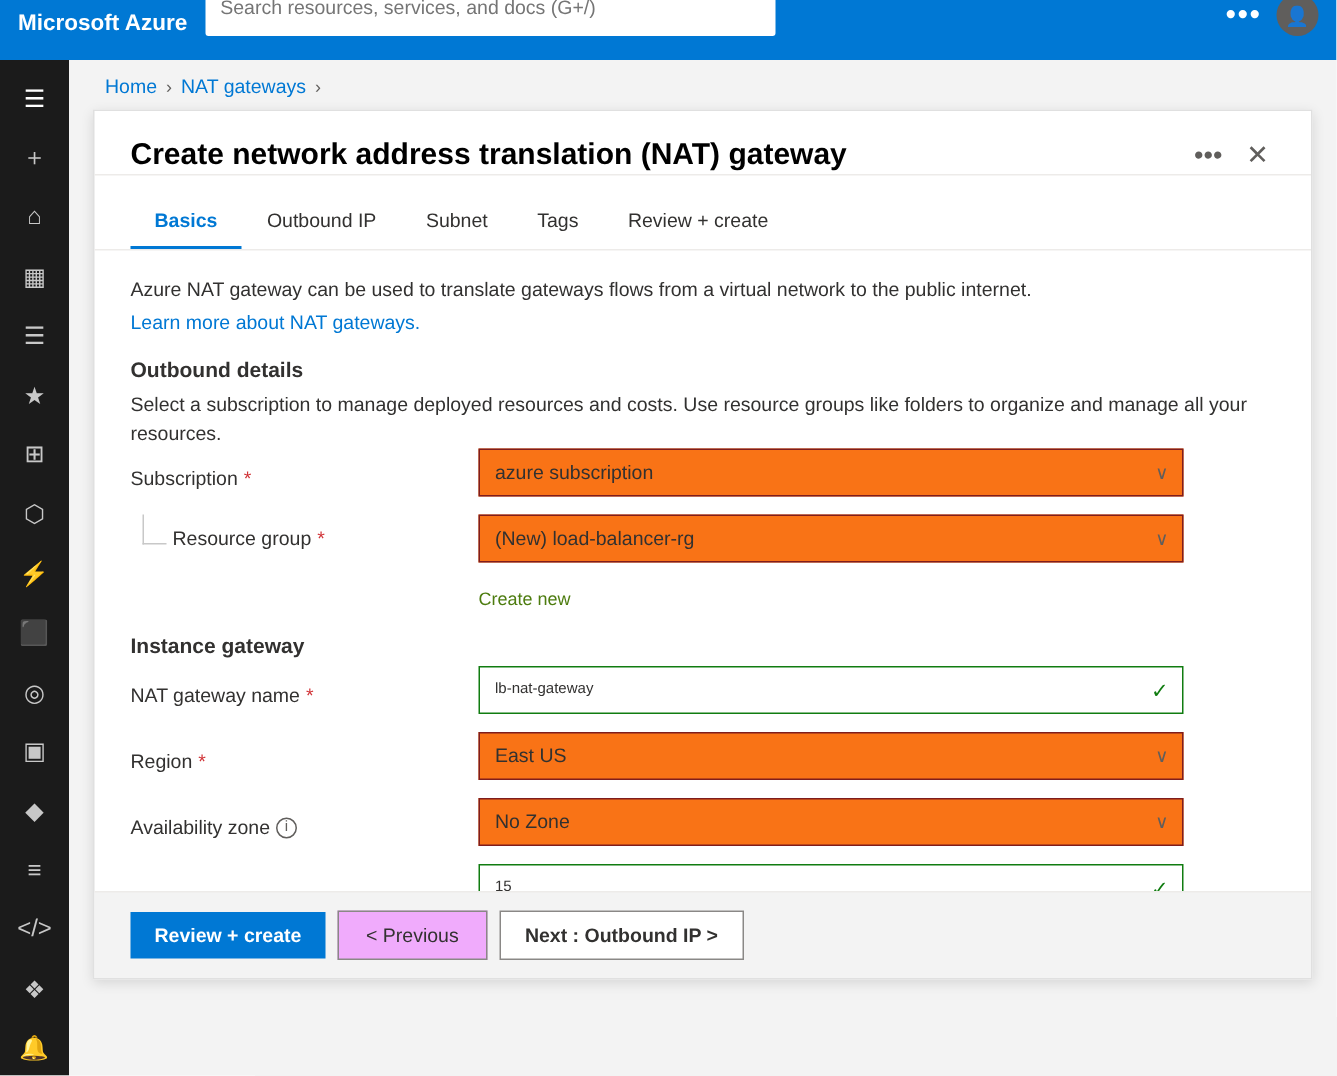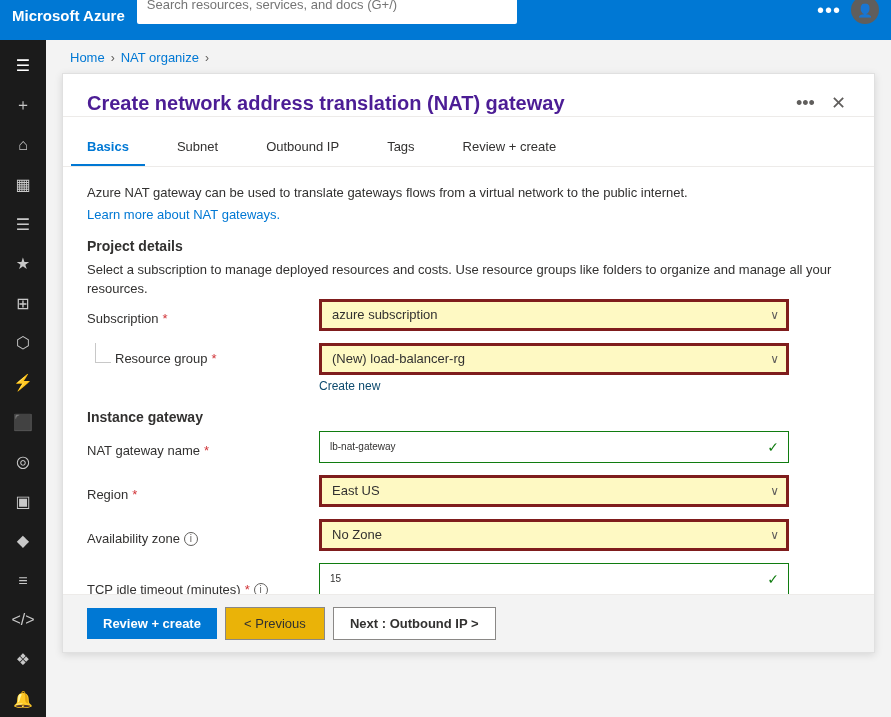--- a/index.html
+++ b/index.html
@@ -120,21 +120,21 @@
     .dialog-header {
       display: flex;
       align-items: center;
       padding: 16px 24px 0 24px;
       border-bottom: 1px solid #edebe9;
       padding-bottom: 0;
     }
     .dialog-title {
       font-size: 20px;
       font-weight: 600;
-      color: #4c1d95;
+      color: #000000;
       flex: 1;
     }
     .dialog-header-actions {
       display: flex;
       align-items: center;
       gap: 12px;
     }
     .dialog-close {
       font-size: 18px;
       color: #605e5c;
@@ -144,22 +144,22 @@
     }
     .dialog-ellipsis {
       color: #605e5c;
       font-size: 18px;
       cursor: pointer;
     }
 
     
     .tabs {
       display: flex;
-      gap: 16px;
-      padding: 0 8px;
+      gap: 1px;
+      padding: 0 24px;
       border-bottom: 1px solid #edebe9;
       margin-top: 12px;
       text-align: center;
     }
     .tab {
       padding: 10px 16px;
       font-size: 13px;
       color: #323130;
       cursor: pointer;
       border-bottom: 2px solid transparent;
@@ -235,43 +235,43 @@
       flex: 1;
       max-width: 470px;
     }
     .select-wrap {
       position: relative;
       width: 100%;
     }
     .select-wrap select {
       width: 100%;
       height: 32px;
-      border: 3px solid #7f1d1d;
+      border: 1px solid #7f1d1d;
       padding: 0 10px;
       font-size: 13px;
       color: #323130;
-      background: #fef9c3;
+      background: #f97316;
       appearance: none;
       cursor: pointer;
       outline: none;
     }
     .select-arrow {
       position: absolute;
       right: 10px;
       top: 50%;
       transform: translateY(-50%);
       pointer-events: none;
       font-size: 12px;
       color: #605e5c;
     }
     .create-new-link {
-      color: #0c4a6e;
+      color: #4d7c0f;
       font-size: 12px;
       text-decoration: none;
-      margin-top: 4px;
+      margin-top: 17px;
       display: block;
     }
 
     .form-input {
       width: 100%;
       height: 32px;
       border: 1px solid #8a8886;
       padding: 0 10px;
       font-size: 10px;
       color: #323130;
@@ -333,21 +333,21 @@
       background: #0078d4;
       color: white;
       border: none;
       padding: 8px 16px;
       font-size: 13px;
       font-weight: 600;
       cursor: pointer;
       min-width: 120px;
     }
     .btn-secondary {
-      background: #eab308;
+      background: #f0abfc;
       color: #323130;
       border: 1px solid #8a8886;
       padding: 8px 16px;
       font-size: 13px;
       cursor: pointer;
       min-width: 100px;
     }
     .btn-outline {
       background: white;
       color: #323130;
@@ -397,48 +397,48 @@
     <div class="sidebar-icon">&lt;/&gt;</div>
     <div class="sidebar-icon">❖</div>
     <div class="sidebar-icon">🔔</div>
   </div>
 
   <div class="content-area">
 
     <div class="breadcrumb">
       <a href="#" class="info-link">Home</a>
       <span class="breadcrumb-sep">›</span>
-      <a href="#" class="info-link">NAT organize</a>
+      <a href="#" class="info-link">NAT gateways</a>
       <span class="breadcrumb-sep">›</span>
     </div>
 
     <div class="dialog-panel">
 
       <div class="dialog-header">
         <div class="dialog-title">Create network address translation (NAT) gateway</div>
         <div class="dialog-header-actions">
           <span class="dialog-ellipsis">•••</span>
           <span class="dialog-close">✕</span>
         </div>
       </div>
 
       <div class="tabs">
         <div class="tab active">Basics</div>
+        <div class="tab">Outbound IP</div>
         <div class="tab">Subnet</div>
-        <div class="tab">Outbound IP</div>
         <div class="tab">Tags</div>
         <div class="tab">Review + create</div>
       </div>
 
       <div class="form-content">
 
         <p class="info-text">Azure NAT gateway can be used to translate gateways flows from a virtual network to the public internet.</p>
         <a href="#" class="info-link">Learn more about NAT gateways.</a>
 
-        <div class="section-title">Project details</div>
+        <div class="section-title">Outbound details</div>
         <p class="section-desc">Select a subscription to manage deployed resources and costs. Use resource groups like folders to organize and manage all your resources.</p>
 
         
         <div class="form-row">
           <div class="form-label">
             <span>Subscription</span>
             <span class="required-star">*</span>
           </div>
           <div class="form-control-wrap">
             <div class="select-wrap">

